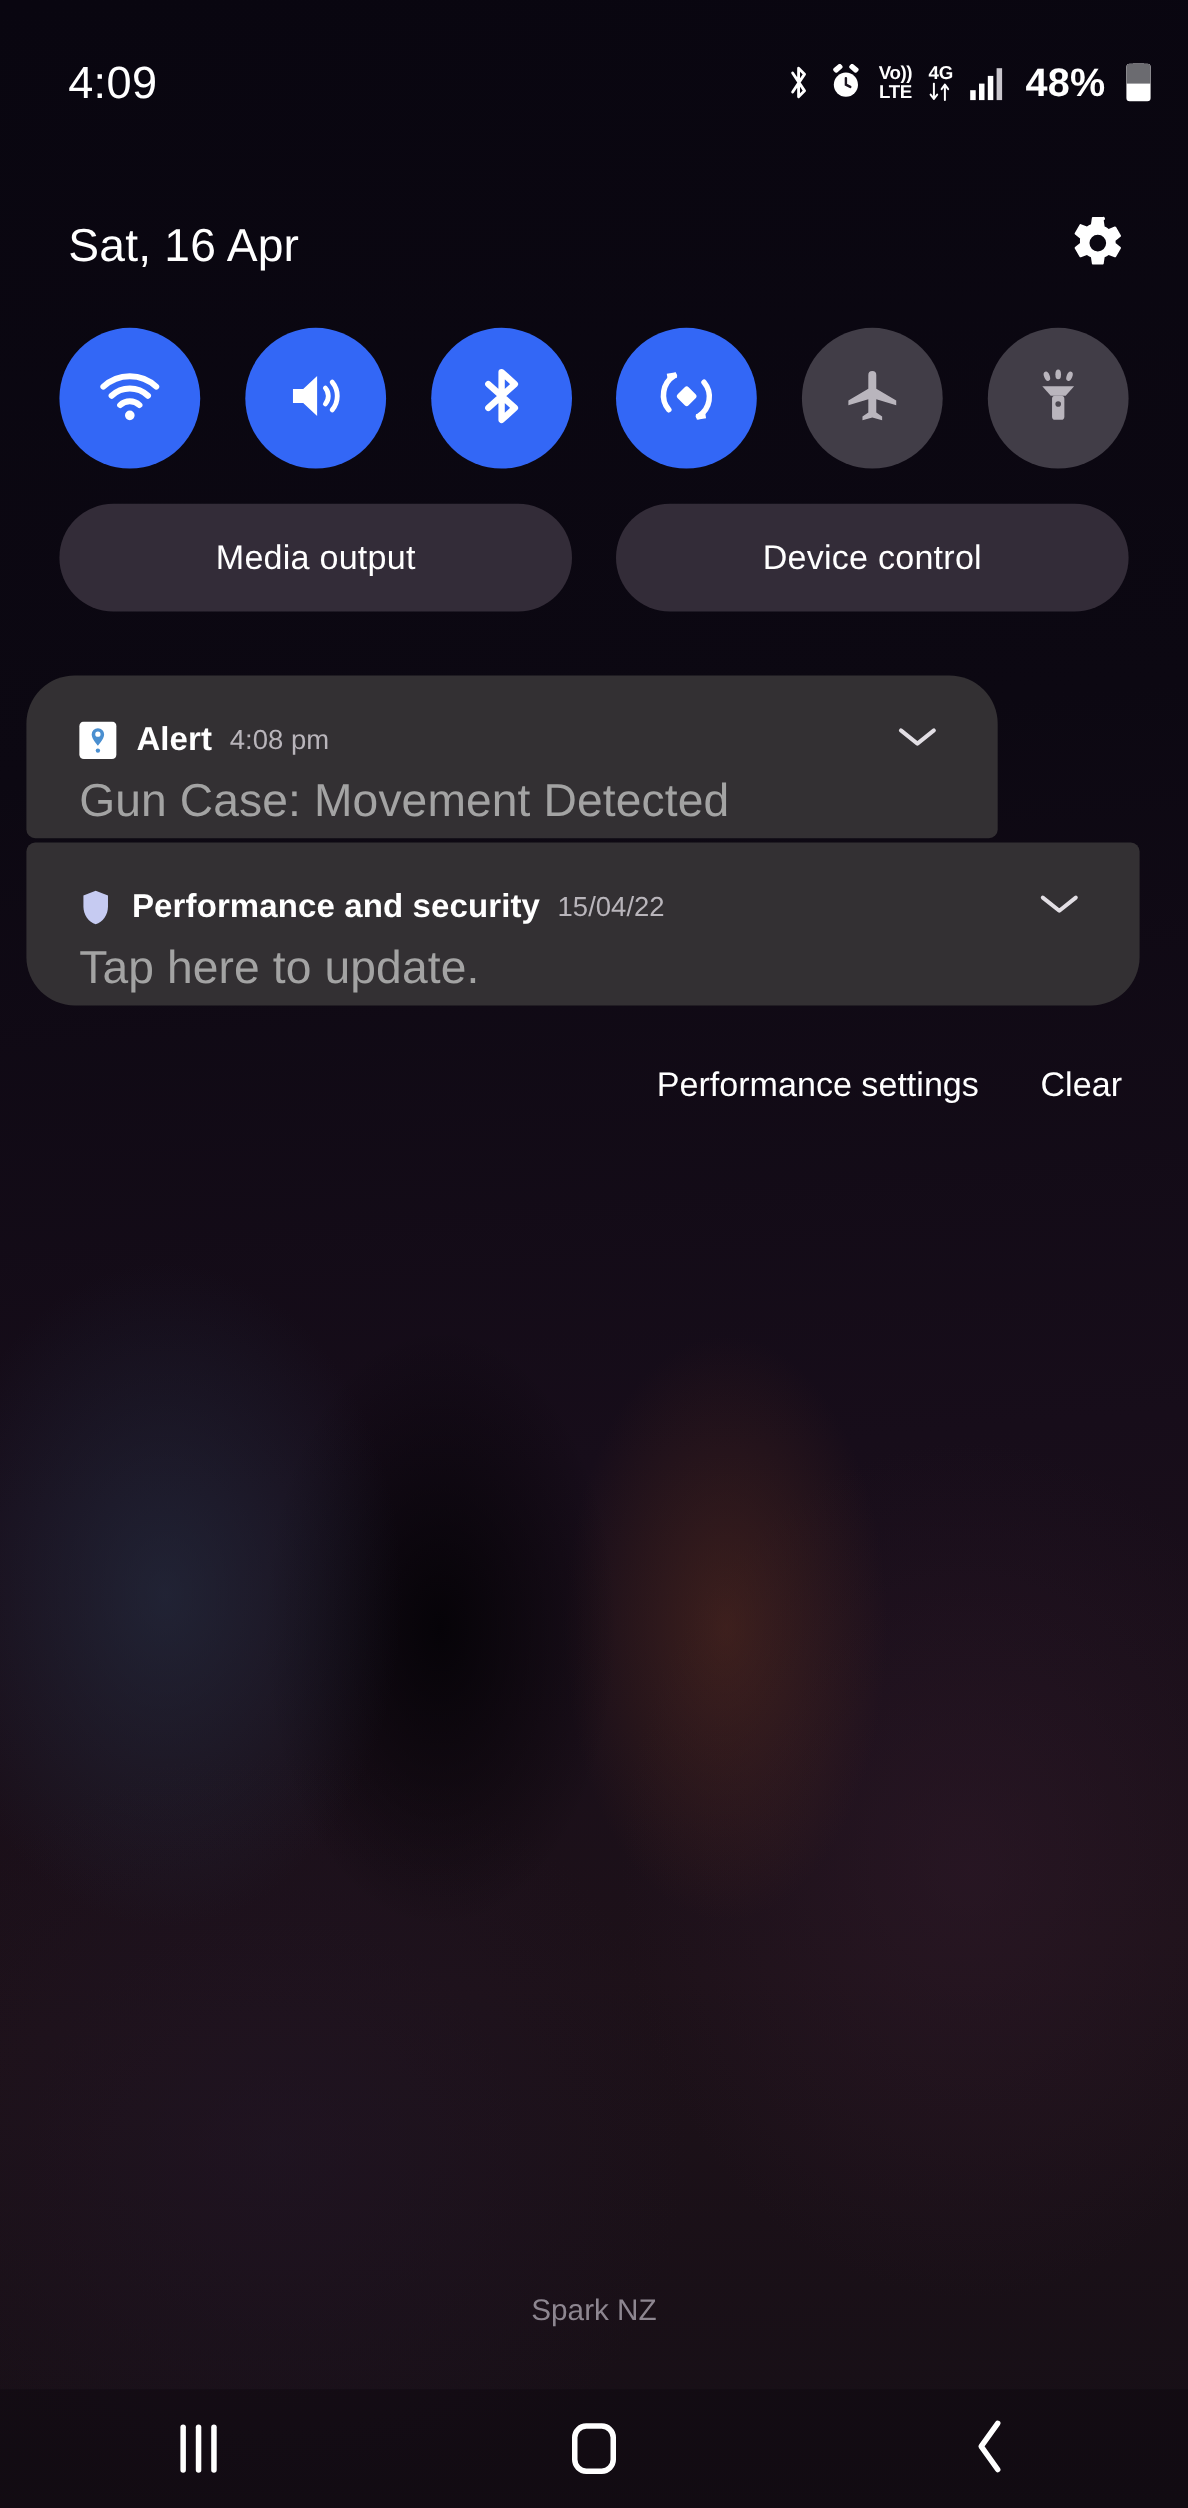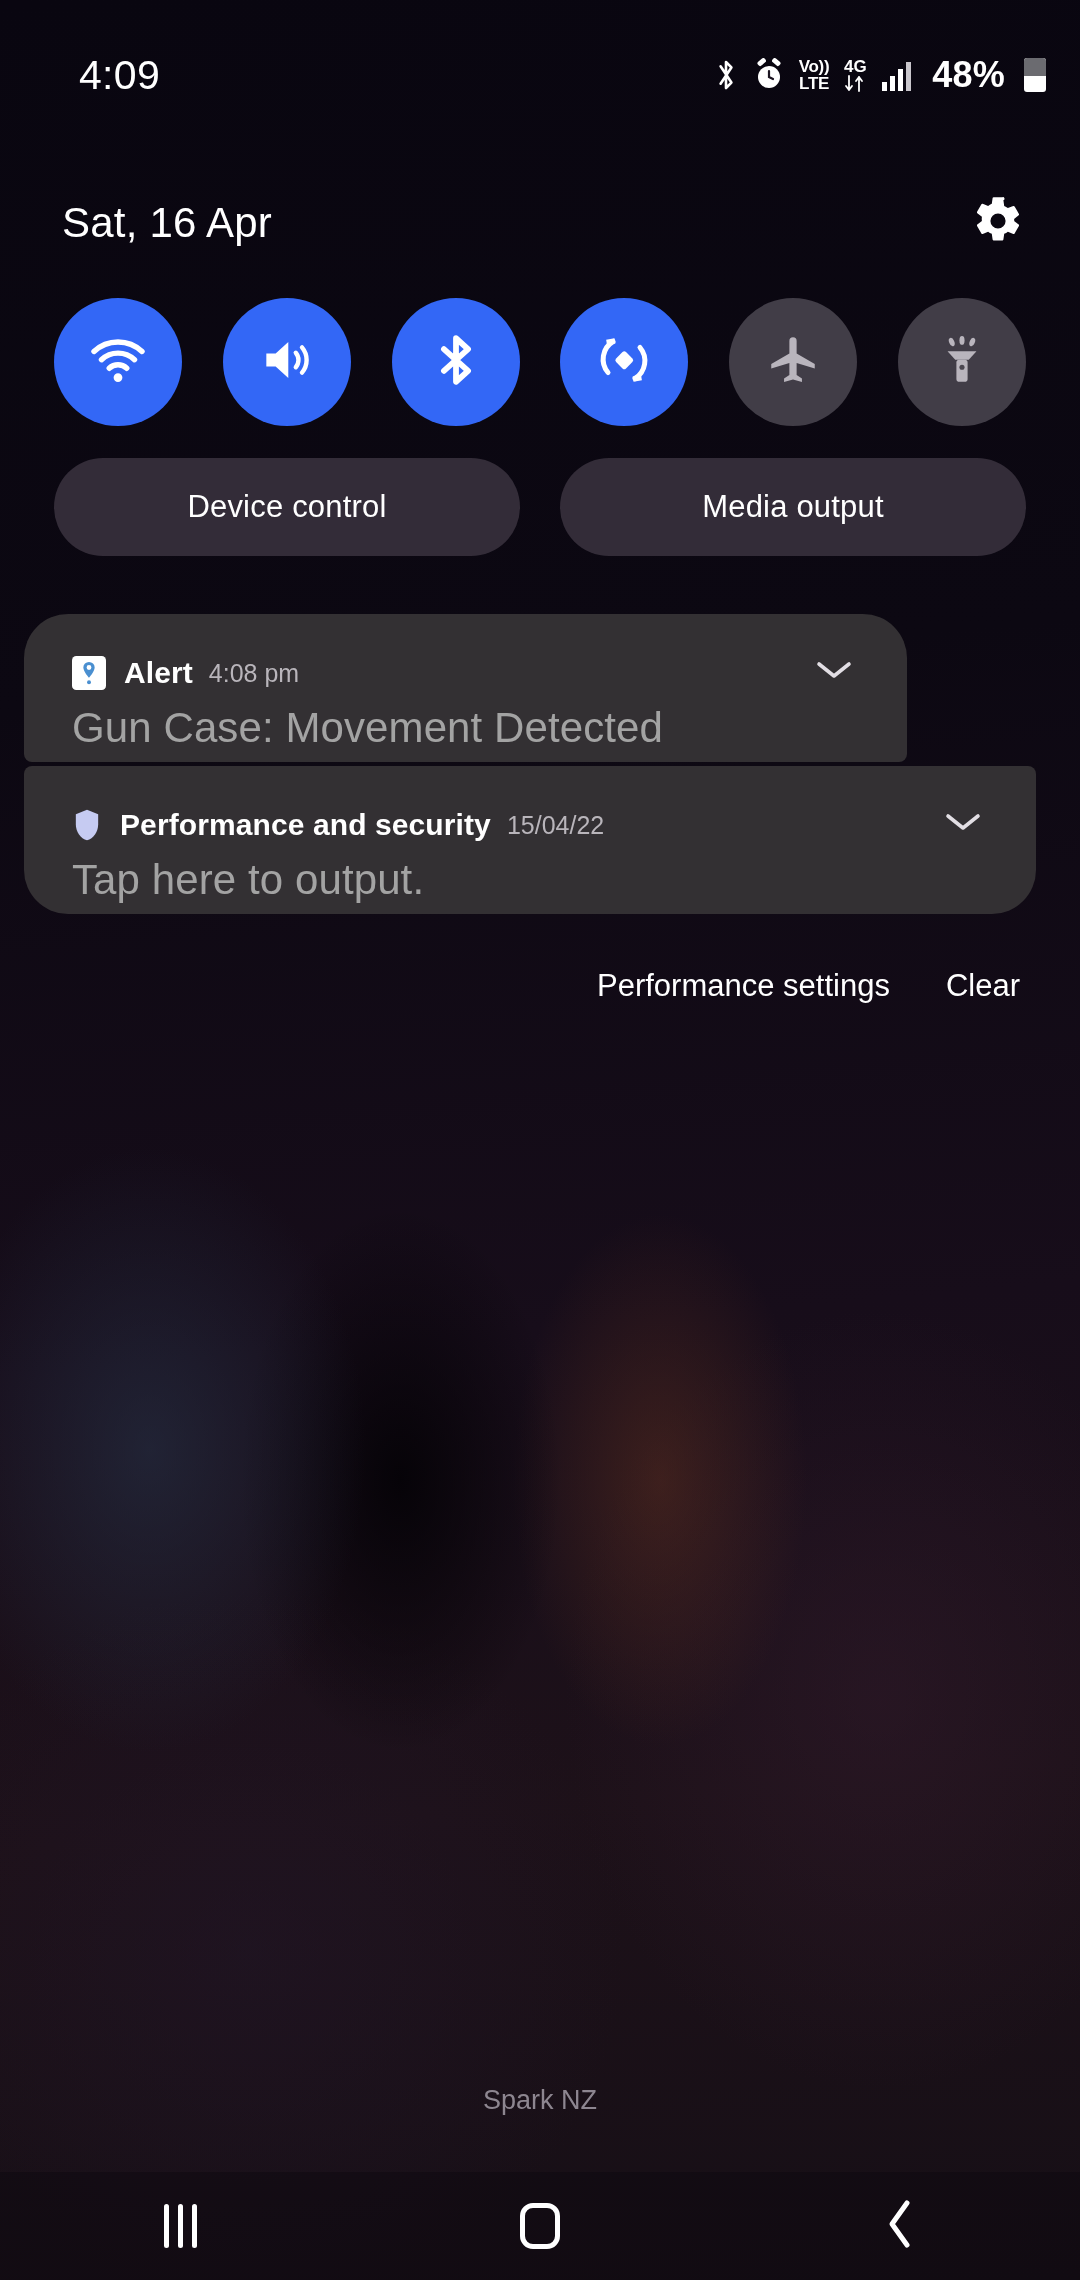--- a/index.html
+++ b/index.html
@@ -19,21 +19,21 @@
       radial-gradient(ellipse 420px 520px at 880px 1700px, rgba(52,28,46,0.45), rgba(0,0,0,0) 75%),
       radial-gradient(ellipse 500px 480px at 250px 1950px, rgba(34,22,40,0.5), rgba(0,0,0,0) 75%),
       linear-gradient(175deg, #090610 0%, #0c0812 30%, #170d1a 58%, #1d1119 78%, #160f16 100%);
     overflow:hidden;
   }
 
   
   #statusbar {
     position:absolute; top:0; left:0; width:1080px; height:150px;
     display:flex; align-items:center; justify-content:space-between;
-    padding:0 34px 0 79px;
+    padding:0 34px 0 62px;
   }
   #clock { color:#fff; font-size:41px; letter-spacing:0.3px; }
   #sysicons { display:flex; align-items:center; gap:14px; color:#fff; }
   .sysicon { display:flex; align-items:center; justify-content:center; }
   .volte { display:flex; flex-direction:column; align-items:center; line-height:1; }
   .volte span { font-size:17px; font-weight:bold; letter-spacing:-0.3px; }
   .g4 { display:flex; flex-direction:column; align-items:center; line-height:1.05; }
   .g4 .lbl { font-size:17px; font-weight:bold; }
   #battpct { color:#fff; font-size:36px; font-weight:bold; margin-left:3px; letter-spacing:0.2px; }
   #battery {
@@ -242,22 +242,22 @@
           <ellipse cx="16.4" cy="4.3" rx="1.1" ry="1.9" fill="#b9b5bd" transform="rotate(22 16.4 4.3)"></ellipse>
           <path fill="#b9b5bd" d="M5.8 8.2h12.4l-3.3 3.7H9.1L5.8 8.2z"></path>
           <rect x="9.6" y="11.9" width="4.8" height="9.4" rx="1.2" fill="#b9b5bd"></rect>
           <circle cx="12" cy="15.1" r="1.1" fill="#4b4750"></circle>
         </svg>
       </span>
     </div>
   </div>
 
   <div id="pills">
+    <div class="pill">Media output</div>
     <div class="pill">Device control</div>
-    <div class="pill">Media output</div>
   </div>
 
   <div id="notifs">
 
     <div class="card first">
       <div class="card-head">
         <span class="app-icon">
           <svg width="34" height="34" viewBox="0 0 24 24">
             <rect x="0" y="0" width="24" height="24" rx="3" fill="#ffffff"></rect>
             <path fill="#4a8fd0" d="M12 4.2a4 4 0 0 0-4 4c0 2.9 4 7.2 4 7.2s4-4.3 4-7.2a4 4 0 0 0-4-4zm0 5.6a1.7 1.7 0 1 1 0-3.4 1.7 1.7 0 0 1 0 3.4z"></path>
@@ -278,21 +278,21 @@
     <div class="card second">
       <div class="card-head">
         <span class="app-icon">
           <svg width="30" height="34" viewBox="0 0 24 28">
             <path fill="#c6cbf2" d="M12 1.5 2.8 5.1v8.2c0 6.1 3.9 11.8 9.2 13.3 5.3-1.5 9.2-7.2 9.2-13.3V5.1L12 1.5z"></path>
           </svg>
         </span>
         <span class="app-name">Performance and security</span>
         <span class="time">15/04/22</span>
       </div>
-      <div class="card-body">Tap here to output.</div>
+      <div class="card-body">Tap here to update.</div>
       <span class="chevron">
         <svg width="38" height="24" viewBox="0 0 38 24">
           <path d="M4 6 L19 18 L34 6" fill="none" stroke="#e2dee4" stroke-width="3.6" stroke-linecap="round" stroke-linejoin="round"></path>
         </svg>
       </span>
     </div>
   </div>
 
   <div id="nactions">
     <div>Performance settings</div>

